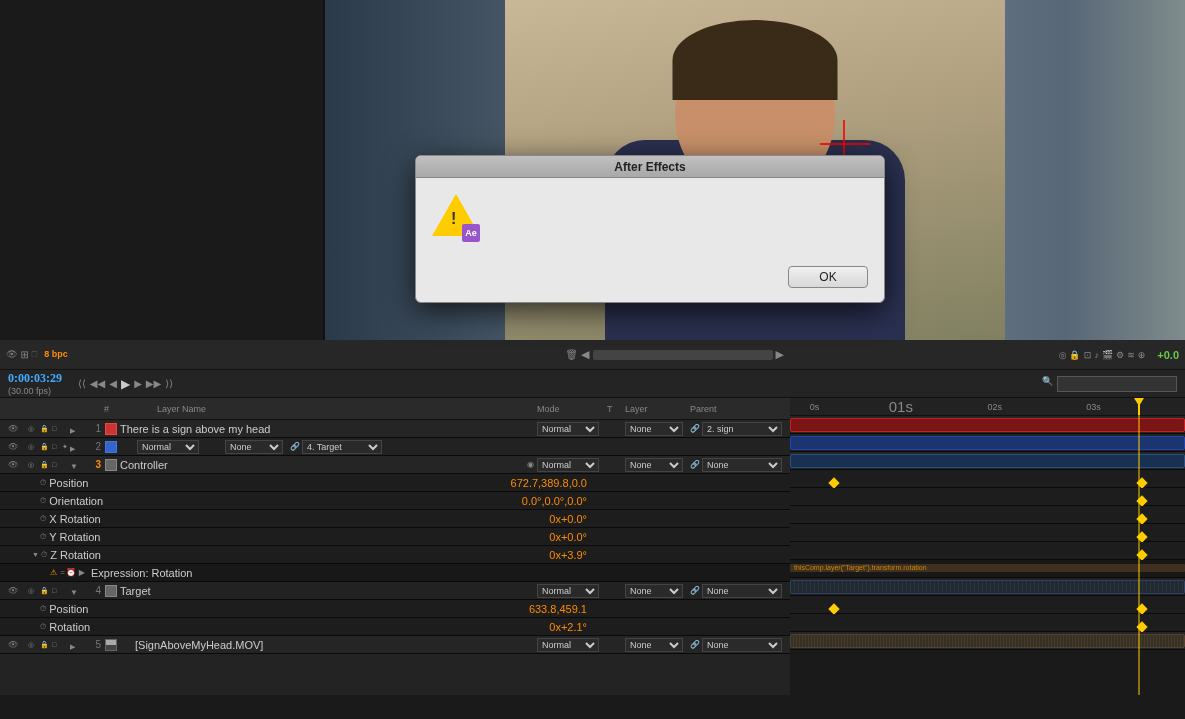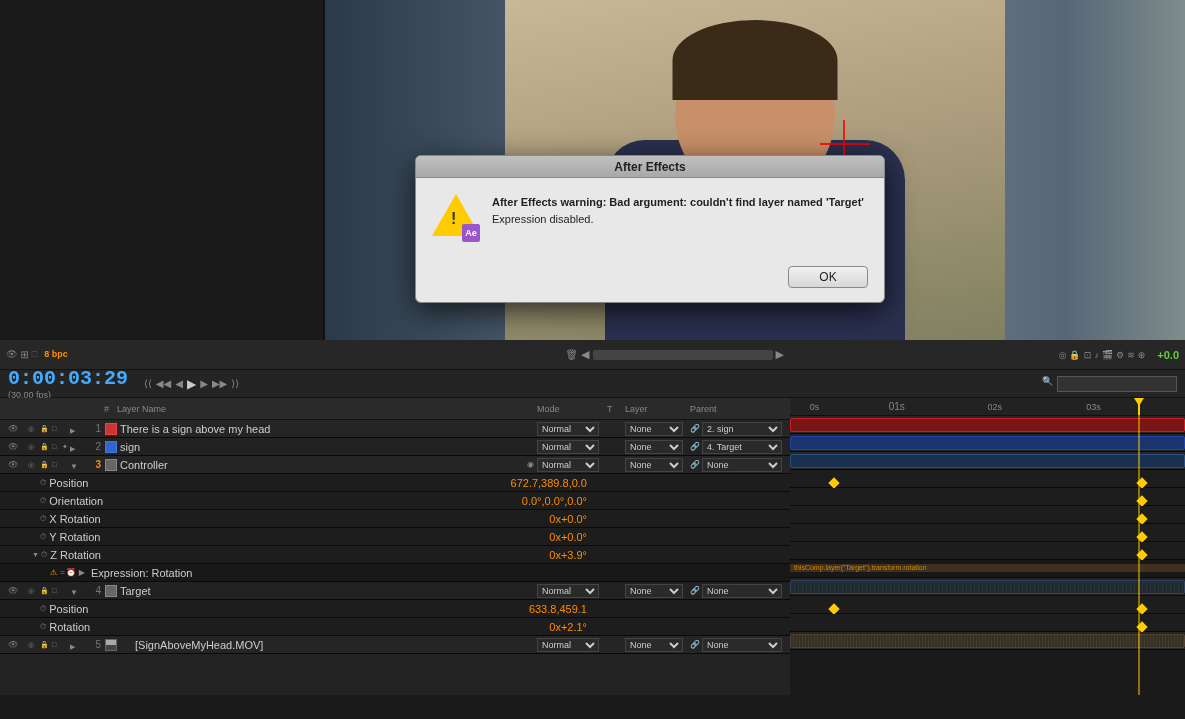--- a/index.html
+++ b/index.html
@@ -62,23 +62,23 @@
     .tab-icon {
       width: 10px;
       height: 10px;
       background: #4488ff;
       border-radius: 1px;
     }
 
     
     .time-display {
       color: #44aaff;
-      font-size: 20px;
+      font-size: 12px;
       font-weight: bold;
-      font-family: Liberation Mono, monospace;
+      font-family: Liberation Serif, serif;
     }
 
     .fps-display {
       color: #888;
       font-size: 9px;
     }
 
     
     .modal-overlay {
       position: fixed;
@@ -349,21 +349,21 @@
     </div>
   </div>
 
   <div class="main-split">
 
     <div class="layer-panel">
 
       <div style="height:22px;background:#2a2a2a;border-bottom:1px solid #111;display:flex;align-items:center;font-size:9px;color:#888;">
         <div style="width:88px;padding-left:4px;"></div>
         <div style="width:25px;text-align:right;padding-right:4px;">#</div>
-        <div style="flex:1;padding-left:4px;">Layer Name</div>
+        <div style="flex:1;padding-left:4px;margin-left:40px;">Layer Name</div>
         <div style="width:70px;">Mode</div>
         <div style="width:18px;">T</div>
         <div style="width:65px;">Layer</div>
         <div style="width:100px;">Parent</div>
       </div>
 
       <div style="height:18px;background:#252525;border-bottom:1px solid #0a0a0a;display:flex;align-items:center;" class="lc-row">
         <div style="width:8px;"></div>
         <div style="width:10px;font-size:8px;color:#888;cursor:pointer;">👁</div>
         <div style="width:10px;font-size:7px;color:#888;"></div>
@@ -404,21 +404,20 @@
         <div style="width:10px;font-size:7px;color:#888;"></div>
         <div style="width:12px;font-size:7px;color:#888;cursor:pointer;">◎</div>
         <div style="width:12px;font-size:7px;color:#888;cursor:pointer;">🔒</div>
         <div style="width:10px;font-size:7px;color:#888;">□</div>
         <div style="width:8px;font-size:7px;color:#888;">✦</div>
         <div style="width:10px;">
           <span style="font-size:7px;color:#888;cursor:pointer;">▶</span>
         </div>
         <div style="width:25px;text-align:right;padding-right:4px;font-size:10px;color:#777;">2</div>
         <div style="width:12px;height:12px;background:#3366cc;border:1px solid #4477dd;flex-shrink:0;"></div>
-        <div style="flex:1;padding-left:3px;font-size:11px;color:#ccc;overflow:hidden;white-space:nowrap;">sign</div>
         <div style="width:10px;font-size:8px;color:#888;"></div>
         <div style="width:10px;font-size:8px;color:#888;"></div>
         <div style="width:70px;">
           <select class="mode-select"><option>Normal</option></select>
         </div>
         <div style="width:18px;"></div>
         <div style="width:65px;">
           <select style="background:#2a2a2a;border:1px solid #444;color:#ccc;font-size:9px;height:14px;width:58px;"><option>None</option></select>
         </div>
         <div style="width:100px;display:flex;align-items:center;gap:2px;">
@@ -582,21 +581,21 @@
           <select style="background:#2a2a2a;border:1px solid #444;color:#ccc;font-size:9px;height:14px;width:80px;"><option>None</option></select>
         </div>
       </div>
 
     </div>
 
     <div class="track-panel">
 
       <div class="track-ruler">
         <div style="position:absolute;left:5%;font-size:9px;color:#888;">0s</div>
-        <div style="position:absolute;left:25%;font-size:10px;color:#888;">01s</div>
+        <div style="position:absolute;left:25%;font-size:15px;color:#888;">01s</div>
         <div style="position:absolute;left:50%;font-size:9px;color:#888;">02s</div>
         <div style="position:absolute;left:75%;font-size:9px;color:#888;">03s</div>
 
         <div style="position:absolute;left:88%;top:0;width:2px;height:100%;background:#ffcc00;"></div>
 
         <div style="position:absolute;left:calc(88% - 4px);top:0;width:0;height:0;border-left:5px solid transparent;border-right:5px solid transparent;border-top:8px solid #ffcc00;"></div>
       </div>
 
       <div class="track-row" style="background:#252525;">
         <div class="track-clip clip-red" style="left:0;right:0;width:100%;"></div>
@@ -674,23 +673,19 @@
     <div class="modal-body">
       <div class="modal-icon-wrapper">
 
         <div style="position:relative;width:48px;height:48px;">
           <div style="width:0;height:0;border-left:24px solid transparent;border-right:24px solid transparent;border-bottom:42px solid #ffcc00;position:absolute;top:0;left:0;"></div>
           <div style="position:absolute;top:16px;left:19px;font-size:16px;font-weight:bold;color:#333;">!</div>
           <div style="position:absolute;bottom:0;right:0;width:18px;height:18px;background:#9955cc;border-radius:2px;display:flex;align-items:center;justify-content:center;font-size:9px;font-weight:bold;color:white;">Ae</div>
         </div>
       </div>
       <div class="modal-content">
-        <div class="modal-message">
-          <span style="font-weight:bold;">After Effects warning: Bad argument: couldn't find layer named 'Target'</span><br>
-          <span>Expression disabled.</span>
-        </div>
       </div>
     </div>
     <div class="modal-footer">
       <div class="ok-button">OK</div>
     </div>
   </div>
 </div>
 
 </body></html>

